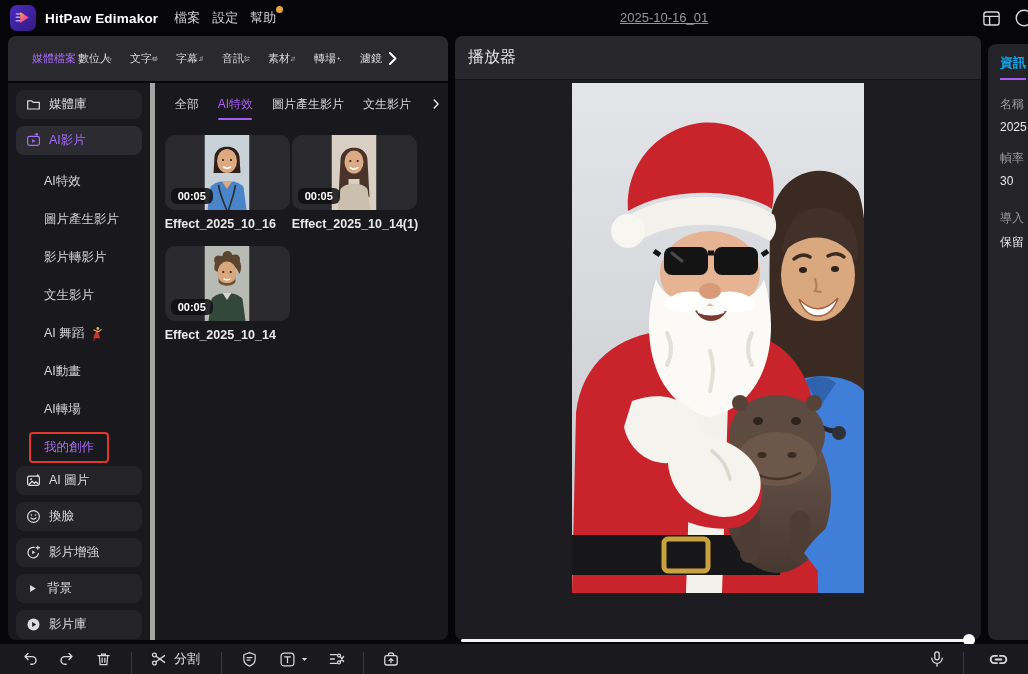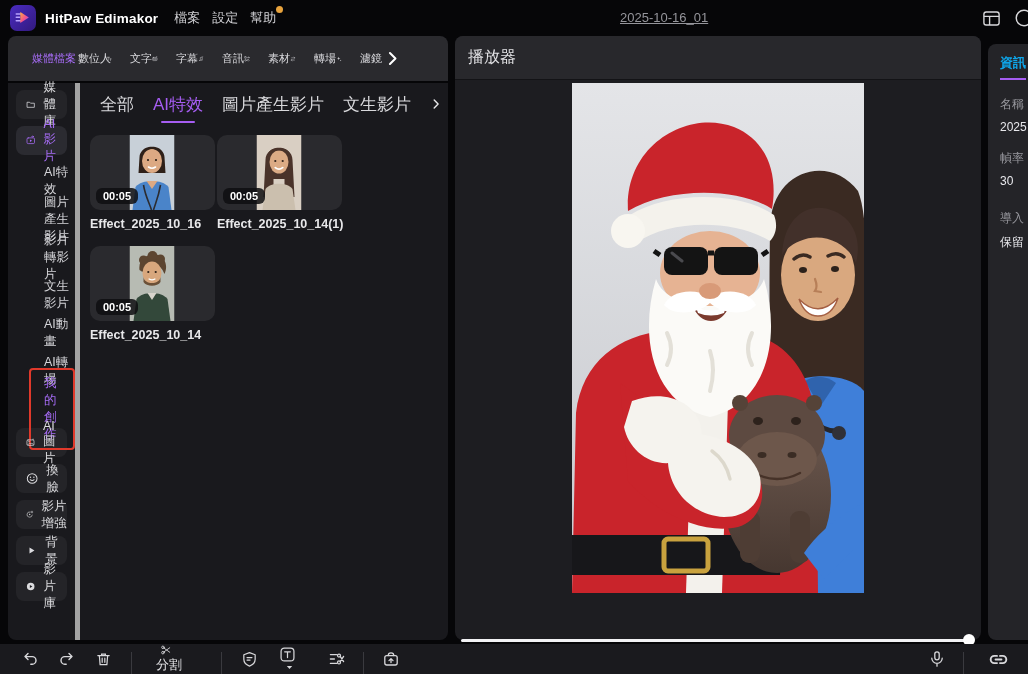--- a/index.html
+++ b/index.html
@@ -46,21 +46,21 @@
     font-size:12.5px; color:#dcdcdf; cursor:pointer; }
   .sitem.active { background:#2b2b31; color:#a66cf5; }
   .ssub { height:38px; display:flex; align-items:center; padding-left:36px;
     font-size:12.5px; color:#d6d6da; cursor:pointer; }
   .ssub.active { color:#a66cf5; }
   .annotate { border:2px solid #e0392b; border-radius:4px; padding:5px 13px; margin-left:-15px; }
 
   
   .content { flex:1; padding-top:6px; }
   .tabs { display:flex; align-items:center; gap:19px; padding-left:20px; height:30px; }
-  .tab { color:#d8d8db; font-size:17px; cursor:pointer; position:relative; white-space:nowrap; }
+  .tab { color:#d8d8db; font-size:12px; cursor:pointer; position:relative; white-space:nowrap; }
   .tab.active { color:#a65df2; }
   .tab.active::after { content:""; position:absolute; left:50%; transform:translateX(-50%);
     bottom:-7px; width:34px; height:2px; border-radius:2px; background:#a65df2; }
   .tabs .tchev { margin-left:auto; margin-right:6px; color:#e8e8ea; }
   .grid { padding:16px 0 0 10px; display:flex; flex-wrap:wrap; column-gap:17px; }
   .cardwrap { width:110px; margin-bottom:15px; cursor:pointer; }
   .card { position:relative; width:125px; height:75px; background:#2a2a2e; border-radius:10px; overflow:hidden; }
   .thumb { position:absolute; left:50%; transform:translateX(-50%); top:0; width:45px; height:75px; }
   .badge { position:absolute; left:6px; bottom:6px; background:rgba(14,14,17,.85);
     border-radius:6px; padding:2px 7px; font-size:11px; font-weight:bold; color:#fff; }
@@ -95,21 +95,21 @@
   .ifield { margin-top:16px; }
   .ilabel { color:#98989e; font-size:12px; white-space:nowrap; }
   .ivalue { color:#e8e8ec; font-size:12px; margin-top:7px; white-space:nowrap; }
 
   
   .bottombar { position:absolute; left:0; top:644px; width:1028px; height:30px;
     background:#1a1a1e; display:flex; align-items:center; }
   .bicon { display:flex; align-items:center; justify-content:center; cursor:pointer; color:#d8d8db; }
   .bsep { width:1px; height:15px; background:#3a3a3f; }
   .blabel { font-size:13px; color:#e4e4e7; margin-left:6px; }
-  .abs { position:absolute; top:0; height:30px; display:flex; align-items:center;flex-direction:column; }
+  .abs { position:absolute; top:0; height:30px; display:flex; align-items:center; }
 </style>
 </head>
 <body>
 
 <svg width="0" height="0" style="position:absolute">
   <defs>
     <symbol id="ic-folder" viewBox="0 0 16 16">
         <path d="M1.8 12.8 V4.2 h4.4 l1.5 1.6 h6.5 v7 z" fill="none" stroke="currentColor" stroke-width="1.3" stroke-linejoin="round"></path>
       </symbol>
     <symbol id="ic-aivideo" viewBox="0 0 16 16">
@@ -424,20 +424,26 @@
       </div>
     <div class="ssub">
         <span>圖片產生影片</span>
       </div>
     <div class="ssub">
         <span>影片轉影片</span>
       </div>
     <div class="ssub">
         <span>文生影片</span>
       </div>
+    <div class="ssub">
+      <span>AI 舞蹈</span>
+      <svg class="i" width="15" height="15" style="margin-left:5px">
+          <use href="#ic-dancer"></use>
+        </svg>
+    </div>
     <div class="ssub">
         <span>AI動畫</span>
       </div>
     <div class="ssub">
         <span>AI轉場</span>
       </div>
     <div class="ssub active">
       <span class="annotate"><span>我的創作</span></span>
     </div>
     <div class="sitem">

